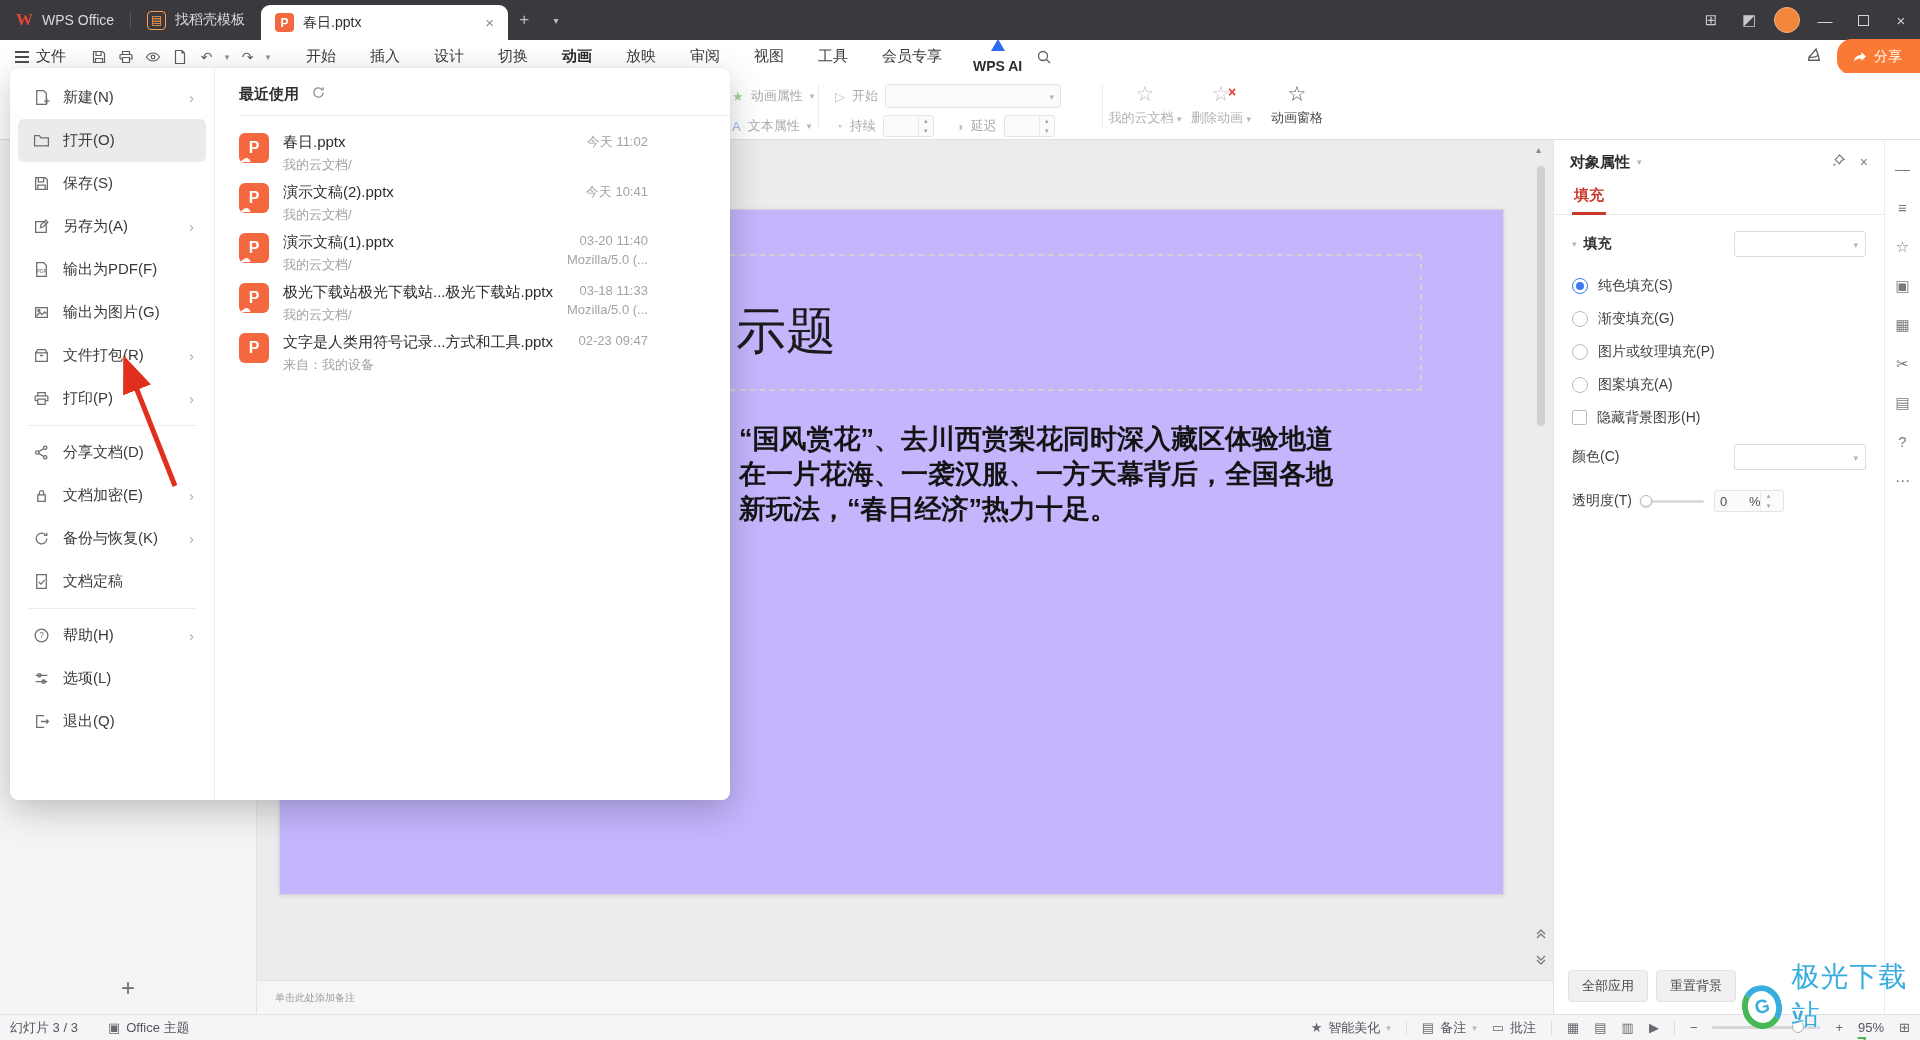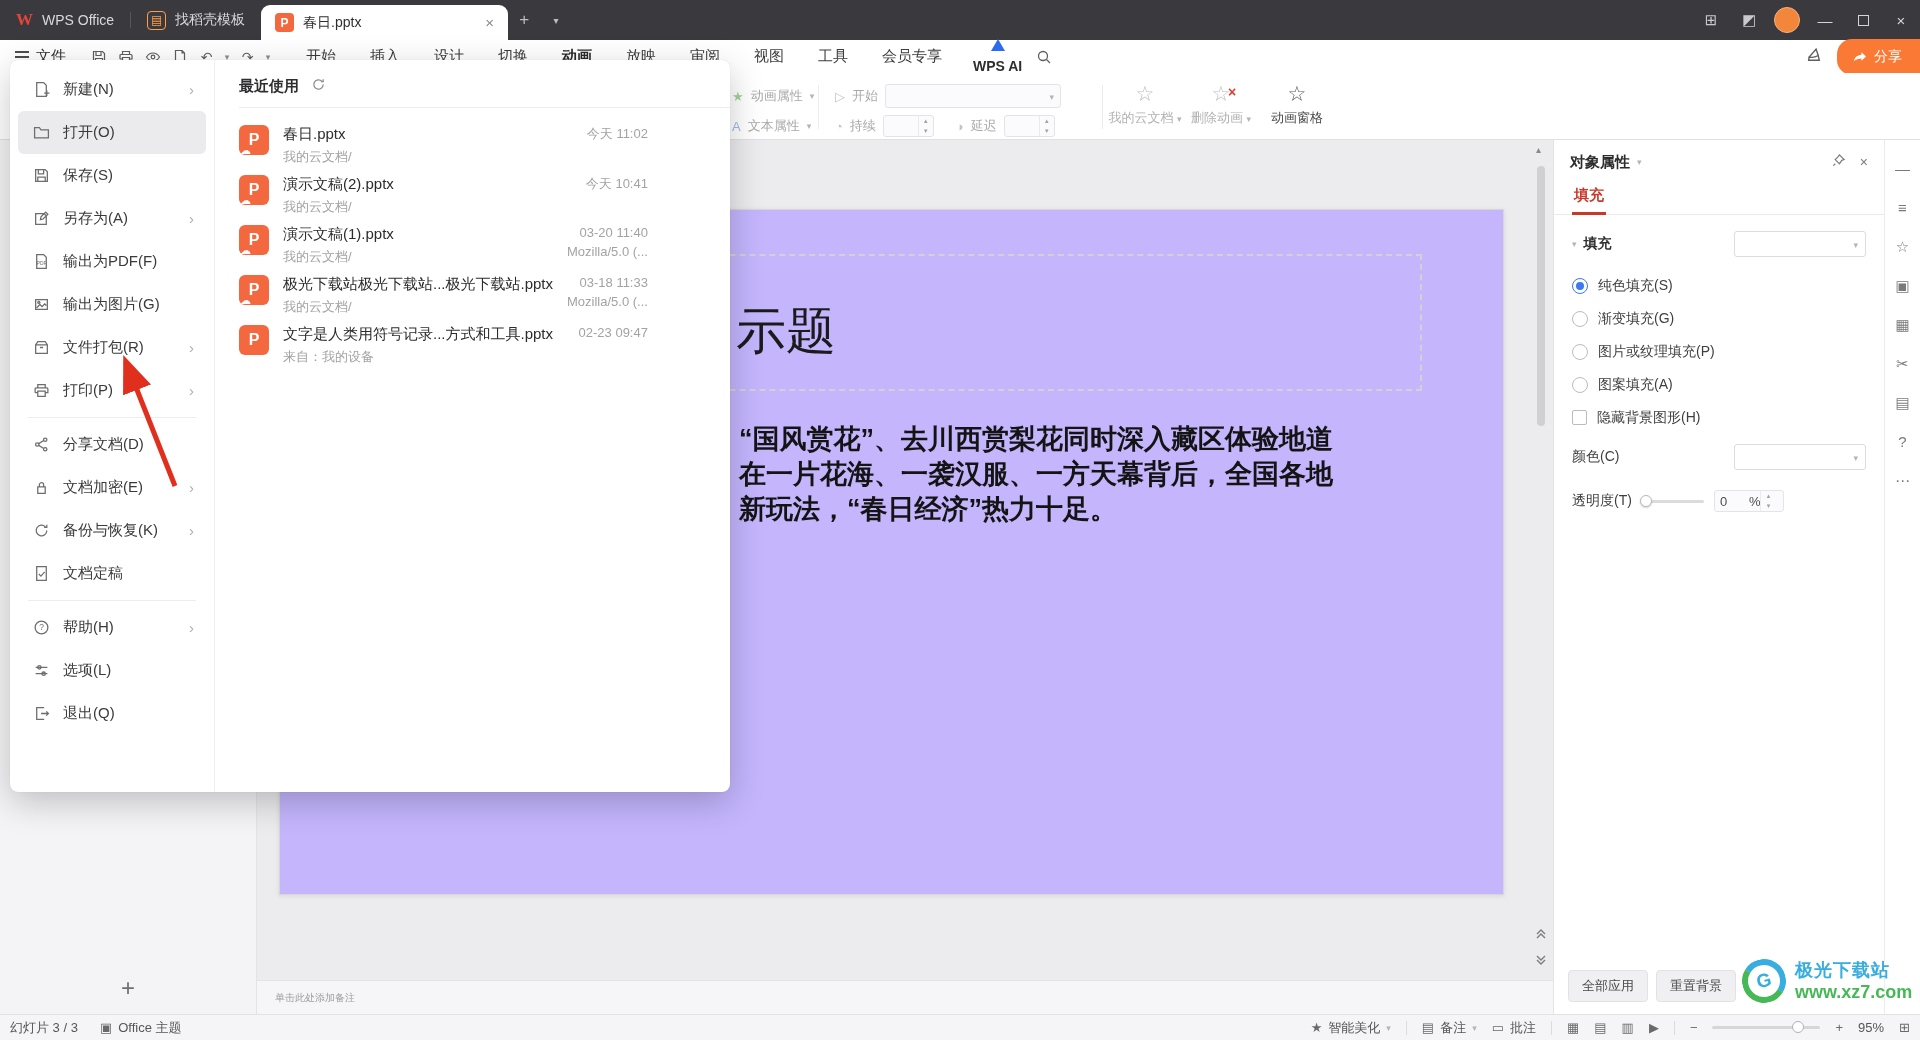--- a/index.html
+++ b/index.html
@@ -125,31 +125,31 @@
 
   .side-strip { position:absolute; left:1884px; top:140px; width:36px; height:874px; background:#fff;
                 border-left:1px solid #ececee; display:flex; flex-direction:column; align-items:center;
                 padding-top:20px; gap:22px; color:#7a7a7e; font-size:15px; }
   .side-strip .ss { height:17px; line-height:17px; }
 
   
   .statusbar { position:absolute; left:0; top:1014px; width:1920px; height:26px; background:#f5f5f7;
                border-top:1px solid #e2e2e4; display:flex; align-items:center; font-size:13px; color:#55555a;
                padding:0 10px; }
-  .sb-left { display:flex; align-items:flex-start; gap:22px; }
+  .sb-left { display:flex; align-items:flex-start; gap:30px; }
   .sb-item { display:flex; align-items:center; gap:6px; white-space:nowrap; }
   .sb-right { margin-left:auto; display:flex; align-items:center; gap:15px; }
   .sb-sep { width:1px; height:14px; background:#dcdcde; }
   .sb-ic { color:#6a6a6e; font-size:13px; }
   .zoom-track { width:108px; height:3px; background:#d6d6d9; border-radius:2px; position:relative; }
   .zoom-handle { position:absolute; left:80px; top:-5px; width:12px; height:12px; border-radius:50%;
                  background:#fff; border:1px solid #b2b2b5; }
 
   
-  .file-popup { position:absolute; left:10px; top:60px; width:720px; height:732px; background:#fff;
+  .file-popup { position:absolute; left:10px; top:68px; width:720px; height:732px; background:#fff;
                 border-radius:8px; box-shadow:0 10px 34px rgba(0,0,0,.22), 0 0 1px rgba(0,0,0,.14);
                 display:flex; z-index:50; overflow:hidden; }
   .fm-left { width:205px; padding:8px 0; border-right:1px solid #efeff1; flex:none; }
   .fm-item { height:43px; display:flex; align-items:center; gap:13px; padding:0 12px 0 14px; margin:0 8px;
              border-radius:6px; font-size:15px; color:#3a3a3c; }
   .fm-item.active { background:#ebebed; }
   .fm-item .chev { margin-left:auto; color:#aeaeb0; font-size:15px; }
   .fm-ic { width:18px; height:18px; flex:none; display:flex; align-items:center; justify-content:center; }
   .fm-ic svg { stroke:#6e6e71; fill:none; stroke-width:1.2; }
   .fm-div { height:1px; background:#ededef; margin:5px 18px; }
@@ -169,21 +169,21 @@
   .fm-file-right { text-align:right; font-size:13px; color:#a3a3a5; white-space:nowrap; }
   .fm-file-right div { margin-bottom:4px; }
 
   
   .annot { position:absolute; left:0; top:0; z-index:70; pointer-events:none; }
   .watermark { position:absolute; left:1742px; top:958px; z-index:60; display:flex; align-items:center;
                gap:9px; opacity:.93; }
   .wm-logo { width:44px; height:44px; border-radius:50%; background:#fff; border:6px solid #2aa7dd;
              border-left-color:#39b44a; border-bottom-color:#39b44a; color:#2aa7dd; font-weight:800;
              font-size:19px; display:flex; align-items:center; justify-content:center; transform:rotate(-14deg); }
-  .wm-name { font-size:18px; font-weight:700; color:#2aa7dd; text-shadow:1px 1px 0 #fff; letter-spacing:1px; }
+  .wm-name { font-size:28px; font-weight:400; color:#2aa7dd; text-shadow:1px 1px 0 #fff; letter-spacing:1px; }
   .wm-url { font-size:18px; font-weight:700; color:#39b44a; text-shadow:1px 1px 0 #fff; }
 </style>
 </head>
 <body>
 
 <div class="titlebar">
   <div class="tb-tab">
     <span class="tb-w">W</span>
     <span>WPS Office</span>
   </div>

